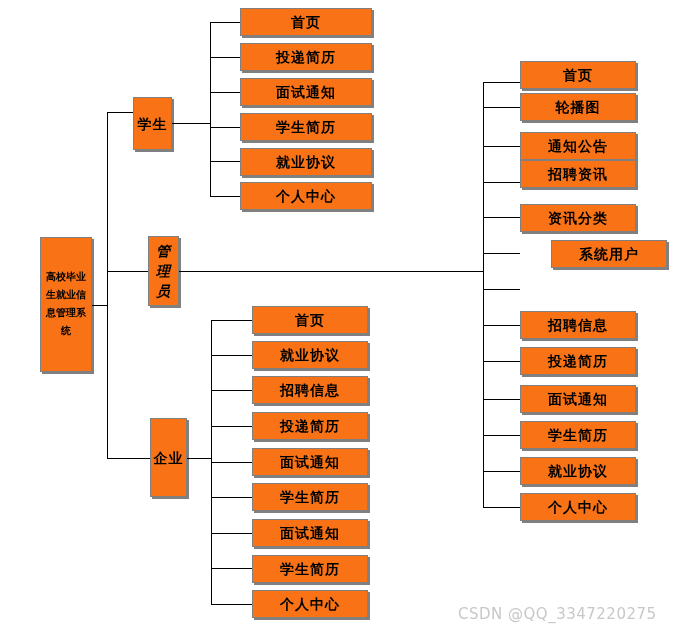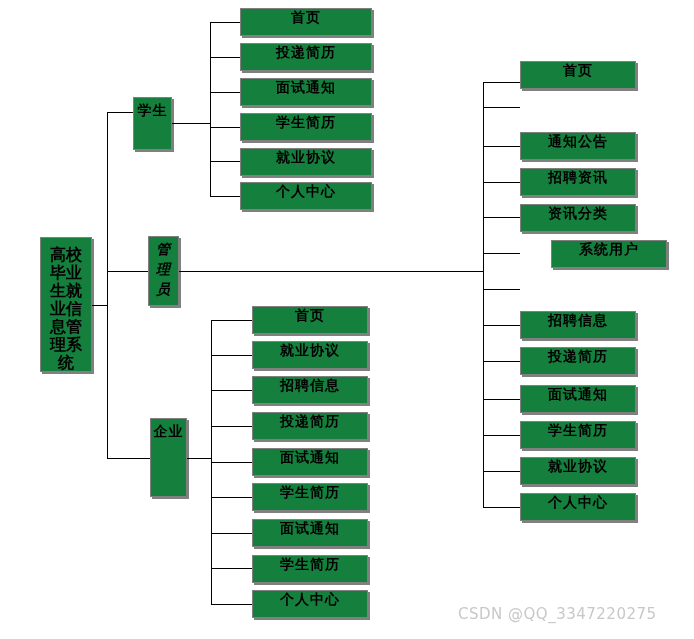--- a/index.html
+++ b/index.html
@@ -16,42 +16,43 @@
   }
   #diagram {
     position: absolute;
     left: 0; top: 0;
     width: 694px;
     height: 639px;
   }
   .node {
     position: absolute;
     box-sizing: border-box;
-    background: #15803d;
+    background: #f97316;
     border: 1px solid #808080;
     box-shadow: 2px 2px 0 0 #808080;
     display: flex;
-    align-items: flex-start;
+    align-items: center;
     justify-content: center;
     color: #000000;
     font-weight: bold;
     font-size: 14px;
     line-height: 17px;
     letter-spacing: 1px;
     text-align: center;
   }
   .node.leaf {
     height: 28px;
   }
   .node.root {
-    font-size: 16px;
+    font-size: 10px;
     line-height: 18px;
     letter-spacing: 0px;
     padding: 8px 2px;
     word-break: break-all;
+    font-family: Liberation Mono, monospace;
   }
   .node.branch {
     font-size: 14px;
     line-height: 20px;
     word-break: break-all;
     padding: 2px 1px;
   }
   .line {
     position: absolute;
     background: #000000;
@@ -133,24 +134,27 @@
   <div class="line h" style="left:483px; top:325px; width:37px;"></div>
   <div class="line h" style="left:483px; top:361px; width:37px;"></div>
   <div class="line h" style="left:483px; top:399px; width:37px;"></div>
   <div class="line h" style="left:483px; top:435px; width:37px;"></div>
   <div class="line h" style="left:483px; top:471px; width:37px;"></div>
   <div class="line h" style="left:483px; top:507px; width:37px;"></div>
 
   <div class="node leaf" style="left:520px; top:61px; width:116px;">
     <span>首页</span>
     </div>
+  <div class="node leaf" style="left:520px; top:93px; width:116px;">
+    <span>轮播图</span>
+    </div>
   <div class="node leaf" style="left:520px; top:132px; width:116px;">
     <span>通知公告</span>
     </div>
-  <div class="node leaf" style="left:520px; top:168px; width:116px;">
+  <div class="node leaf" style="left:520px; top:160px; width:116px;">
     <span>招聘资讯</span>
     </div>
   <div class="node leaf" style="left:520px; top:204px; width:116px;">
     <span>资讯分类</span>
     </div>
   <div class="node leaf" style="left:520px; top:240px; width:116px;margin-left:31px;">
     <span>系统用户</span>
     </div>
   <div class="node leaf" style="left:520px; top:311px; width:116px;">
     <span>招聘信息</span>

